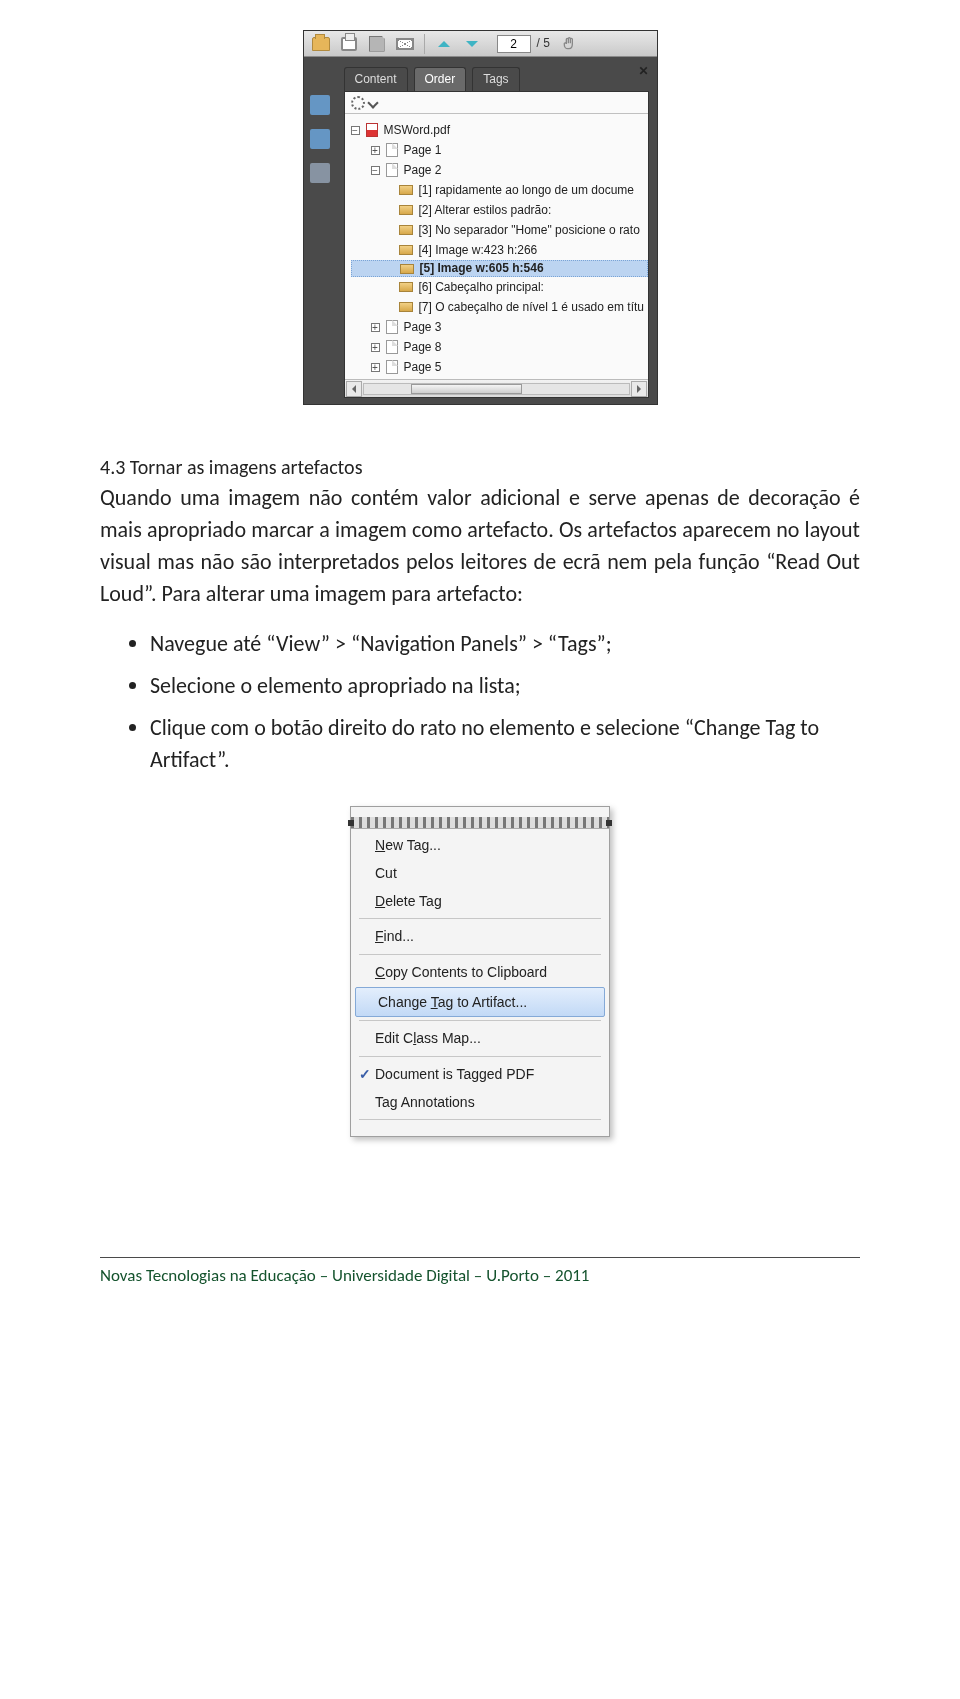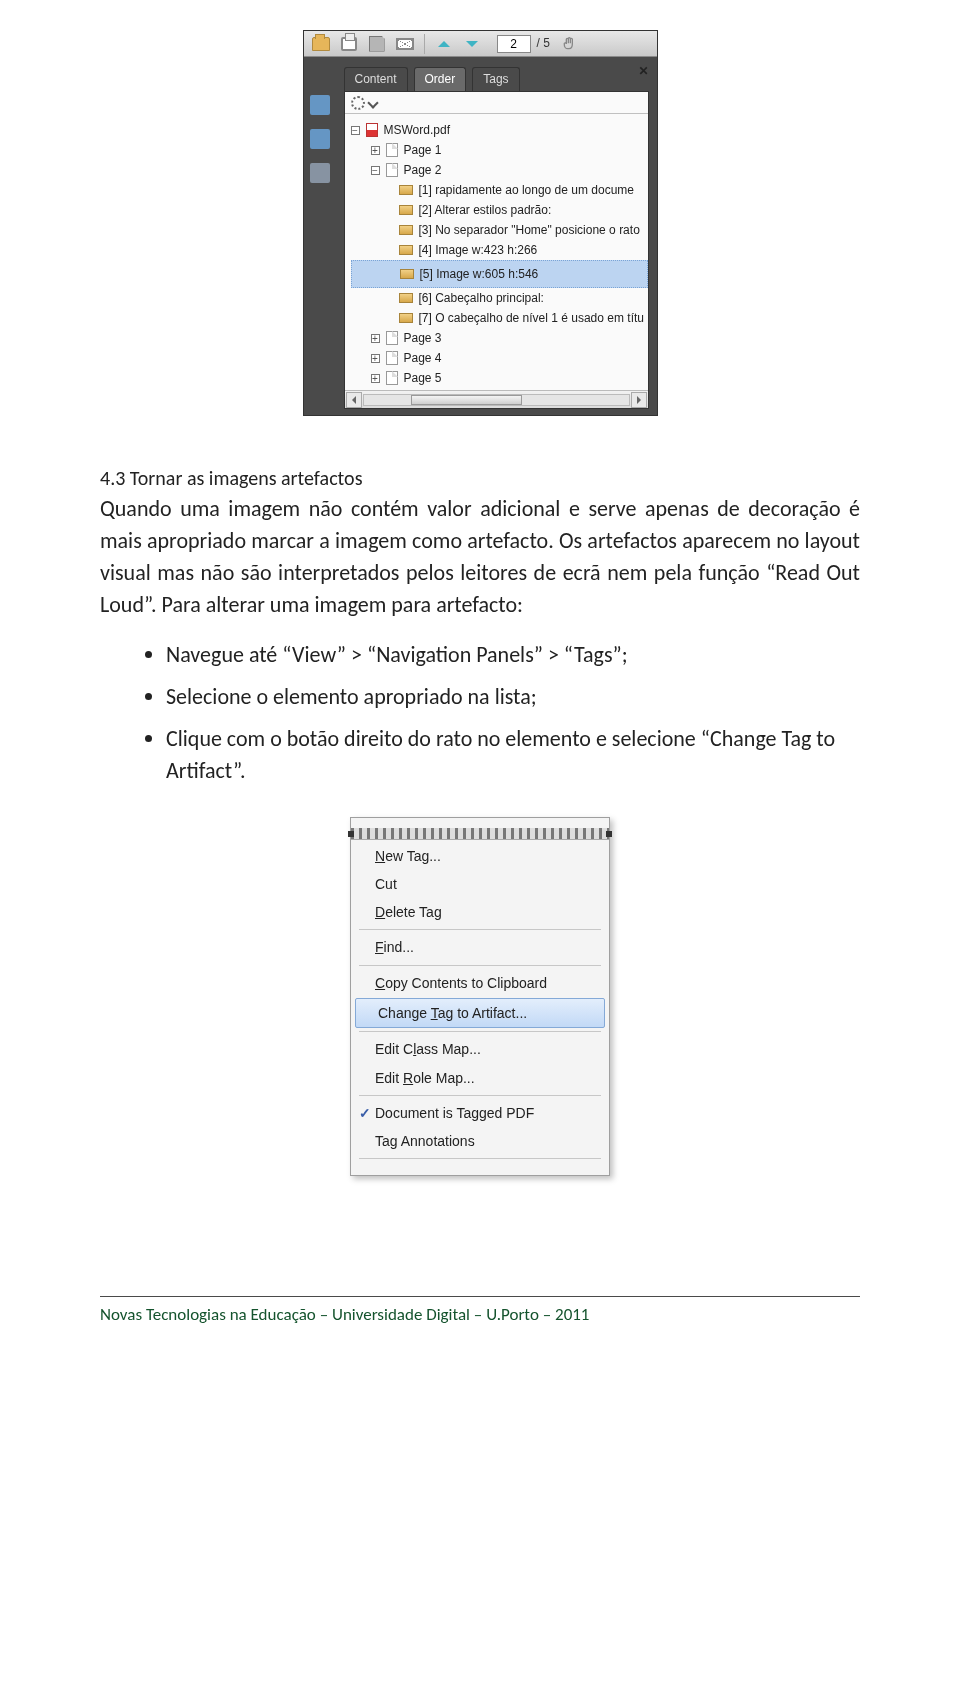--- a/index.html
+++ b/index.html
@@ -76,34 +76,34 @@
   .gear{width:14px;height:14px;border-radius:50%;border:2px dotted #666;}
   .tree{padding:6px 0 2px 6px;font-size:12px;color:#222;}
   .tree-row{display:flex;align-items:center;gap:6px;height:20px;white-space:nowrap;overflow:hidden;}
   .pm{width:9px;height:9px;border:1px solid #777;line-height:7px;font-size:10px;text-align:center;background:#fff;color:#555;flex:0 0 auto;}
   .spacer{display:inline-block;}
   .pdf-i{width:12px;height:14px;background:#fff;border:1px solid #b33;position:relative;flex:0 0 auto;}
   .pdf-i::before{content:"";position:absolute;bottom:0;left:0;right:0;height:6px;background:#d33;}
   .page-i{width:12px;height:14px;background:#fff;border:1px solid #999;position:relative;flex:0 0 auto;}
   .page-i::before{content:"";position:absolute;right:-1px;top:-1px;border:3px solid transparent;border-left-color:#ddd;border-bottom-color:#ddd;}
   .box-i{width:14px;height:10px;background:linear-gradient(#f1d086,#d7a84a);border:1px solid #a8843a;flex:0 0 auto;}
-  .tree-row.sel{background:var(--highlight);border:1px dotted #7aa4d6;height:28px;}
+  .tree-row.sel{background:var(--highlight);border:1px dotted #7aa4d6;height:17px;font-weight:bold;}
   .hscroll{height:18px;background:linear-gradient(#f2f2f2,#dcdcdc);border-top:1px solid #bbb;display:flex;align-items:center;}
   .hs-btn{width:16px;height:16px;border:1px solid #aaa;background:#e9e9e9;margin:0 1px;display:flex;align-items:center;justify-content:center;}
   .hs-track{flex:1;height:12px;background:#e5e5e5;border:1px solid #bbb;position:relative;}
   .hs-thumb{position:absolute;left:18%;width:42%;top:0;bottom:0;background:linear-gradient(#f4f4f4,#cfcfcf);border:1px solid #9a9a9a;}
   .tri{width:0;height:0;border:4px solid transparent;}
   .tri.l{border-right-color:#666;border-left:none;}
   .tri.r{border-left-color:#666;border-right:none;}
 
   
   h2.sect{font-size:20px;font-weight:normal;margin:48px 0 0 0;}
   p.para{margin:0 0 18px 0;text-align:justify;}
   ul.steps{margin:0 0 24px 0;padding-left:50px;}
-  ul.steps li{margin:10px 16px;}
+  ul.steps li{margin:10px 0;}
 
   
   .ctx-wrap{display:flex;justify-content:center;margin-top:30px;}
   .ctx{
     width:260px;font-family:"Segoe UI",Arial,sans-serif;font-size:14px;
     background:#f4f4f4;border:1px solid var(--menu-border);
     box-shadow:3px 3px 6px rgba(0,0,0,.25);
     padding:13px 2px;color:#222;
   }
   .ctx-top{height:12px;background:repeating-linear-gradient(90deg,#777 0,#777 3px,#ddd 3px,#ddd 8px);margin:-3px -2px 2px -2px;border-bottom:1px solid #aaa;position:relative;}
@@ -233,21 +233,21 @@
         <div class="tree-row">
           <span class="spacer" style="width:14px"></span>
           <span class="pm">+</span>
           <span class="page-i"></span>
           <span>Page 3</span>
         </div>
         <div class="tree-row">
           <span class="spacer" style="width:14px"></span>
           <span class="pm">+</span>
           <span class="page-i"></span>
-          <span>Page 4</span>
+          <span>Page 8</span>
         </div>
         <div class="tree-row">
           <span class="spacer" style="width:14px"></span>
           <span class="pm">+</span>
           <span class="page-i"></span>
           <span>Page 5</span>
         </div>
       </div>
       <div class="hscroll">
         <span class="hs-btn">
@@ -278,21 +278,20 @@
     <div class="ctx-item mn"><span><u>N</u>ew Tag...</span></div>
     <div class="ctx-item mn"><span>Cut</span></div>
     <div class="ctx-item mn"><span><u>D</u>elete Tag</span></div>
     <div class="ctx-sep"></div>
     <div class="ctx-item mn"><span><u>F</u>ind...</span></div>
     <div class="ctx-sep"></div>
     <div class="ctx-item mn"><span><u>C</u>opy Contents to Clipboard</span></div>
     <div class="ctx-item hl mn"><span>Change <u>T</u>ag to Artifact...</span></div>
     <div class="ctx-sep"></div>
     <div class="ctx-item mn"><span>Edit C<u>l</u>ass Map...</span></div>
-    <div class="ctx-item mn"><span>Edit <u>R</u>ole Map...</span></div>
     <div class="ctx-sep"></div>
     <div class="ctx-item mn chk"><span>Document is Tagged PDF</span></div>
     <div class="ctx-item mn"><span>Tag Annotations</span></div>
     <div class="ctx-sep"></div>
   </div>
 </div>
 
 <div class="foot-line"></div>
 <div class="foot">Novas Tecnologias na Educação – Universidade Digital – U.Porto – 2011</div>
 

